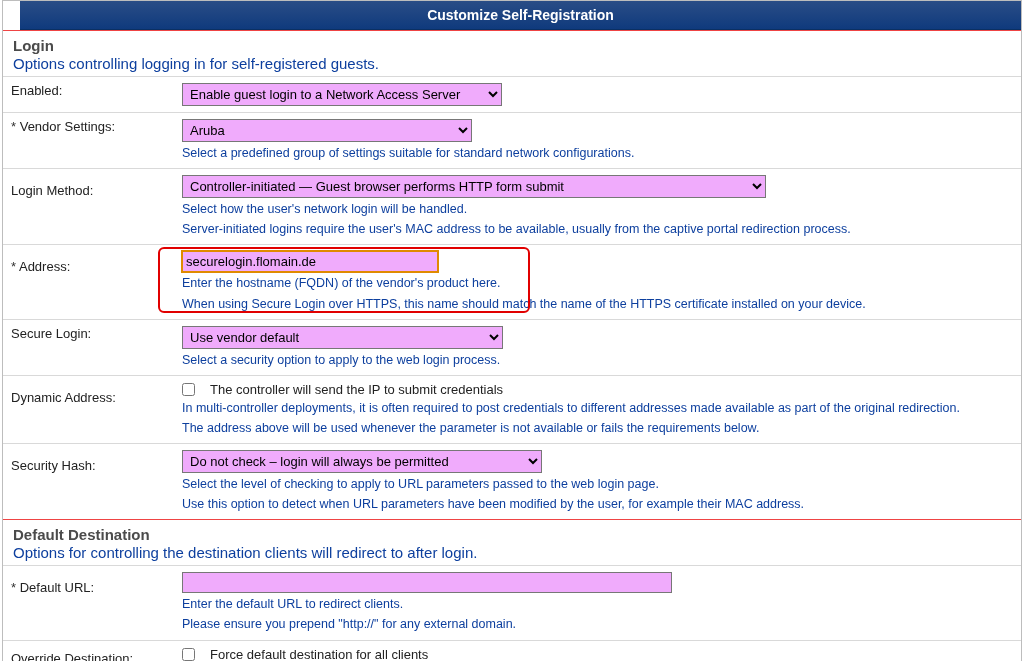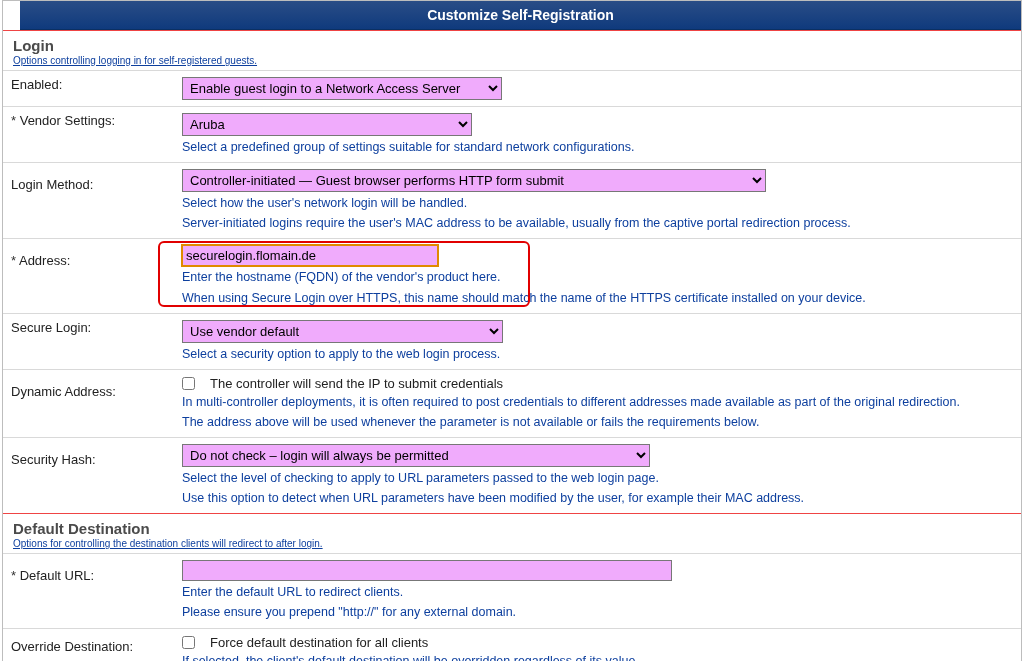--- a/index.html
+++ b/index.html
@@ -32,23 +32,22 @@
   .sect-head {
     padding: 6px 10px 4px 10px;
   }
   .sect-title {
     font-weight: bold;
     color: #4b4b4b;
     font-size: 15px;
   }
   .sect-desc {
     color: #0d3f9e;
-    font-size: 10px;
+    font-size: 15px;
     margin-top: 1px;
-    text-decoration: underline;
   }
   table.formtbl {
     border-collapse: collapse;
     width: 100%;
   }
   table.formtbl > tbody > tr > td {
     border-top: 1px solid #d9d9d9;
     padding: 6px 8px;
     vertical-align: top;
   }
@@ -173,21 +172,21 @@
             <span>The controller will send the IP to submit credentials</span>
           </label>
           <div class="help">In multi-controller deployments, it is often required to post credentials to different addresses made available as part of the original redirection.</div>
           <div class="help">The address above will be used whenever the parameter is not available or fails the requirements below.</div>
         </td>
       </tr>
 
       <tr>
         <td class="label mid">Security Hash:</td>
         <td class="value">
-          <select style="width:468px">
+          <select style="width:360px">
             <option>Do not check – login will always be permitted</option>
           </select>
           <div class="help">Select the level of checking to apply to URL parameters passed to the web login page.</div>
           <div class="help">Use this option to detect when URL parameters have been modified by the user, for example their MAC address.</div>
         </td>
       </tr>
 
     </tbody>
       </table>
   </div>

